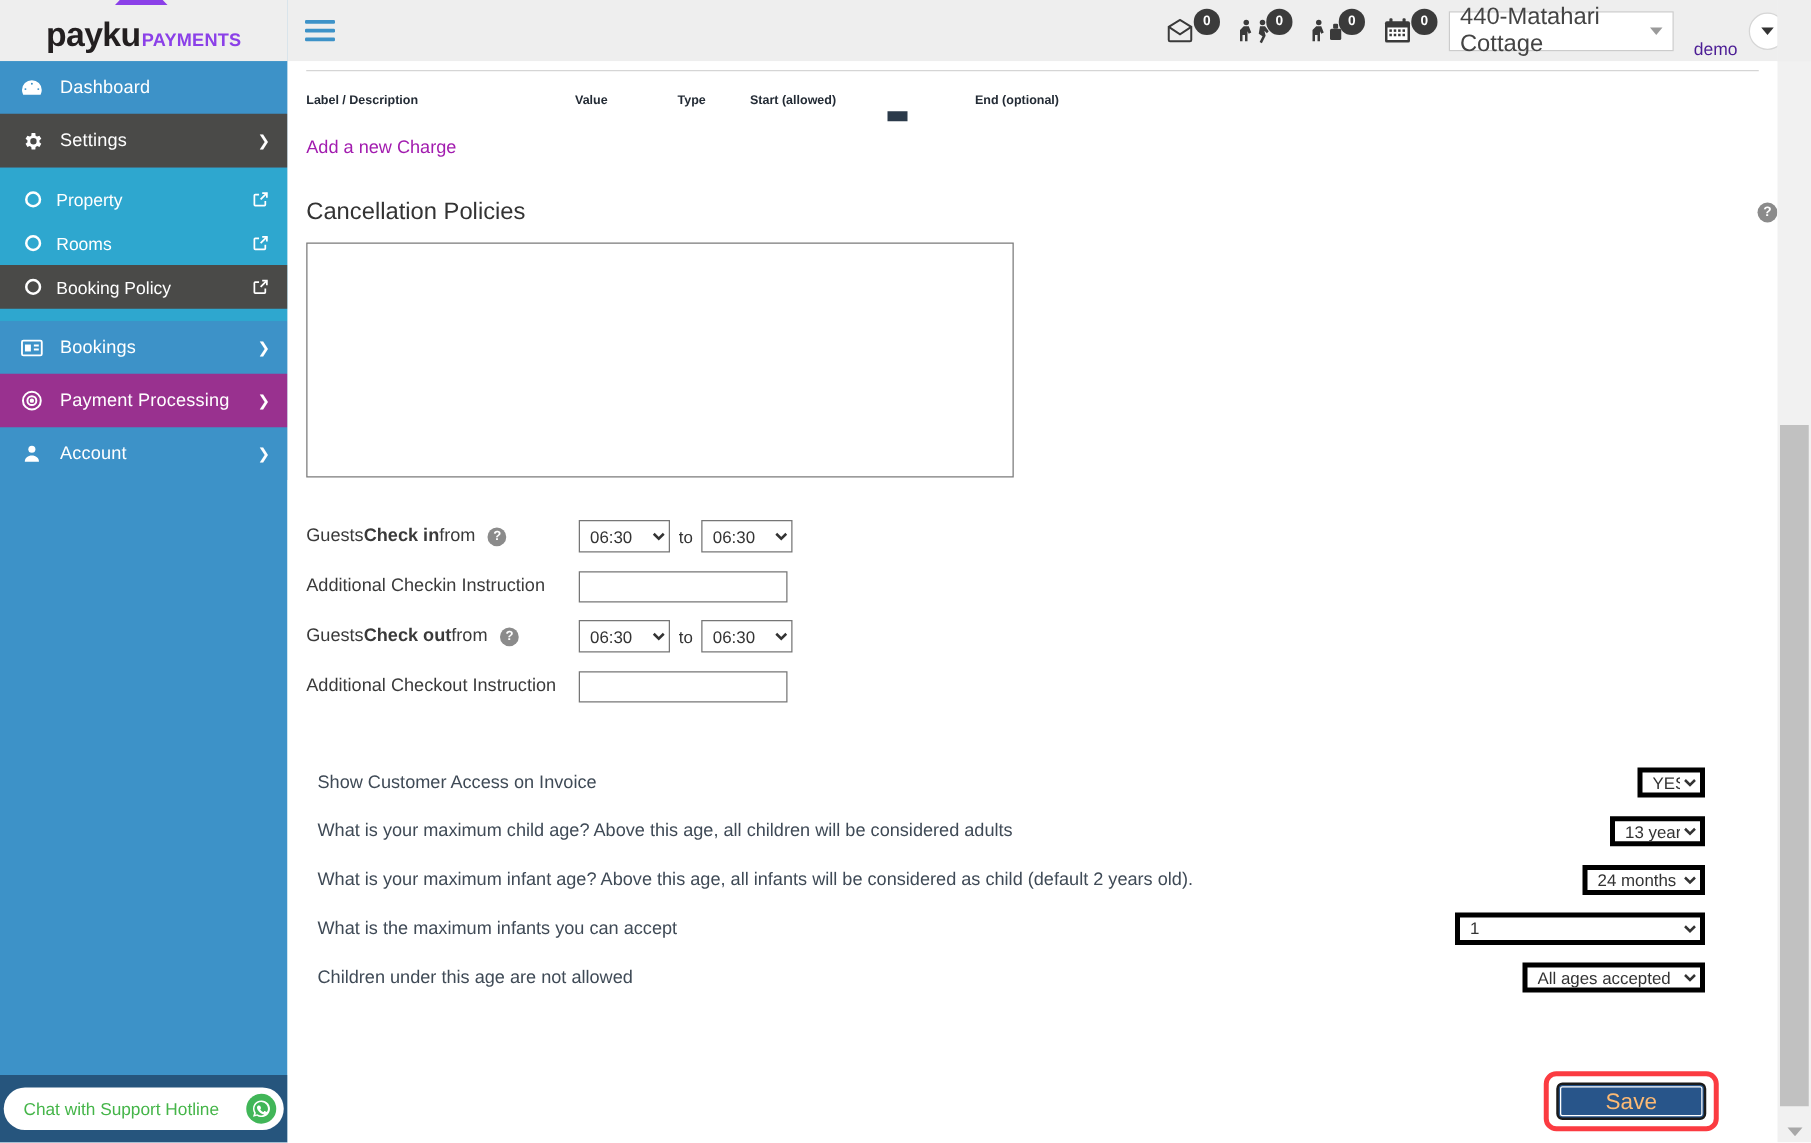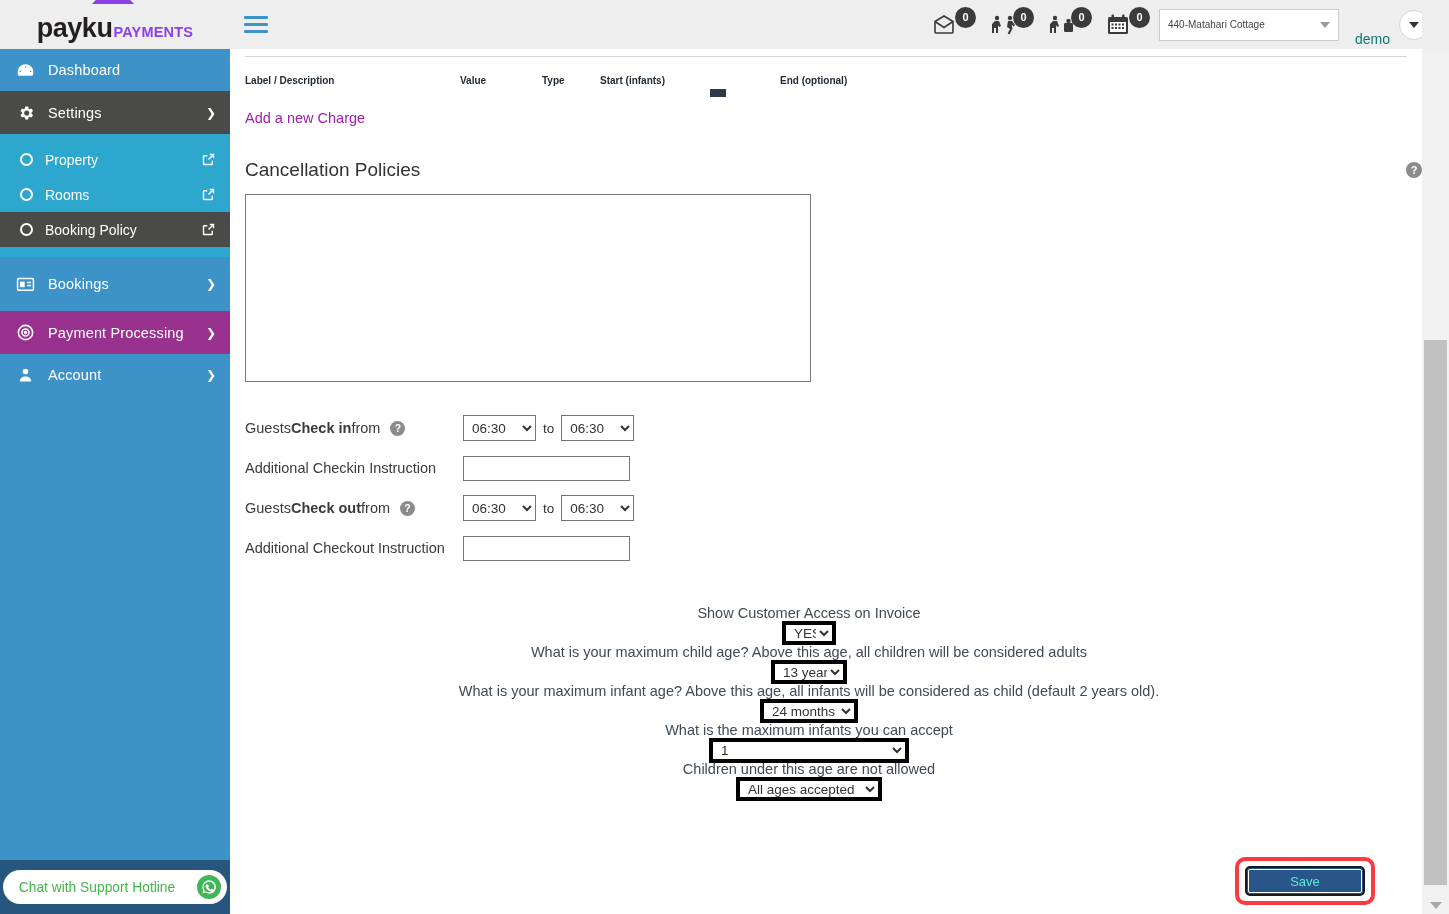--- a/index.html
+++ b/index.html
@@ -32,21 +32,21 @@
   .logo-payku { font-size:27px; font-weight:700; color:#231f20; letter-spacing:-0.5px; }
   .logo-payments { font-size:14.5px; font-weight:700; color:#8b40e8; letter-spacing:0.2px; margin-left:1px;}
 
   .nav-item {
     display:flex; align-items:center; height:43px; padding-left:16px; padding-right:14px;
     color:#fff; font-size:14.5px; cursor:pointer; position:relative;
   }
   .nav-item .nav-label { flex:1; margin-left:13px; letter-spacing:0.15px; }
   .nav-dashboard { background:#3d92c8; height:42px;}
   .nav-settings { background:#4a4a48; height:43px;}
-  .nav-bookings { background:#3d92c8; height:54px; }
+  .nav-bookings { background:#3d92c8; height:42px; }
   .nav-payment  { background:#99318f; height:43px; }
   .nav-account  { background:#3d92c8; height:42px; }
 
   .submenu { background:#2ea7cf; padding: 8px 0 10px 0; }
   .sub-item {
     display:flex; align-items:center; height:35px; padding-left:20px; padding-right:14px;
     color:#fff; font-size:14px; cursor:pointer;
   }
   .sub-item.active { background:#4a4a48; }
   .sub-item .sub-label { flex:1; margin-left:12px; }
@@ -71,27 +71,27 @@
   .top-icons { display:flex; align-items:center; gap:28px; margin-right:22px;}
   .top-ico { position:relative; width:30px; height:26px; display:flex; align-items:center; }
   .badge {
     position:absolute; right:-13px; top:-5px;
     width:21px; height:21px; border-radius:50%;
     background:#3b3b3b; color:#fff; font-size:11px; font-weight:700;
     display:flex; align-items:center; justify-content:center;
   }
   .prop-select {
     width:180px; height:32px; background:#fff; border:1px solid #ccc;
-    display:flex; align-items:center; padding:0 8px; font-size:10px; color:#444;
+    display:flex; align-items:center; padding:0 8px; font-size:19px; color:#444;
     margin-right:16px; cursor:pointer;
   }
   .prop-select .pname { flex:1; }
   .caret-sm { width:0;height:0;border-left:5px solid transparent;border-right:5px solid transparent;border-top:6px solid #9a9a9a; }
   .user-area { display:flex; align-items:center; margin-right:20px; }
-  .user-name { font-size:14px; color:#0f766e; margin-right:9px;margin-top:28px; }
+  .user-name { font-size:14px; color:#4c1d95; margin-right:9px;margin-top:28px; }
   .user-avatar {
     width:30px; height:30px; border-radius:50%; background:#fff; border:1px solid #d6d6d6;
     display:flex; align-items:center; justify-content:center; cursor:pointer;
   }
   .caret-dark { width:0;height:0;border-left:5px solid transparent;border-right:5px solid transparent;border-top:6px solid #333; }
 
   
   .content {
     position:absolute; left:230px; top:49px; width:1192px; height:865px;
     background:#fff; overflow:hidden;
@@ -131,42 +131,42 @@
     width:73px; height:26px; border:1px solid #767676; background:#fff; font-size:13.5px;
     color:#333; font-family:"Liberation Sans", sans-serif; padding-left:4px;
   }
   .to-word { margin:0 7px; font-size:13.5px; color:#333; }
   .txt-instr {
     width:167px; height:25px; border:1px solid #767676; background:#fff;
     font-family:"Liberation Sans", sans-serif; font-size:13px; padding:0 4px; outline:none;
   }
 
   .opt-rows { margin:37px 0 0 24px; width:1110px; }
-  .orow { display:flex; align-items:center; height:39px;flex-direction:column; }
+  .orow { display:flex; align-items:center; height:39px; }
   .olabel { flex:1; font-size:14.5px; color:#3f4a56; }
   .osel {
     border:4px solid #000000; background:#fff; height:24px;
     font-family:"Liberation Sans", sans-serif; font-size:13.5px; color:#333; padding-left:4px;
   }
   .osel.w-yes { width:54px; }
   .osel.w-year { width:76px; }
   .osel.w-months { width:98px; }
   .osel.w-one { width:200px; height:26px;}
   .osel.w-ages { width:146px; }
 
   
   .save-wrap {
     position:absolute; left:1005px; top:808px;
     width:140px; height:48px;
     border:4px solid #fb3b41; border-radius:10px;
     display:flex; align-items:center; justify-content:center;
   }
   .save-btn {
     width:120px; height:30px; background:#28558a; border:2px solid #1a1a1a; border-radius:5px;
-    color:#5eead4; font-size:13px; font-family:"Liberation Sans", sans-serif; cursor:pointer;
+    color:#fdba74; font-size:18px; font-family:"Liberation Sans", sans-serif; cursor:pointer;
     display:flex; align-items:center; justify-content:center; outline:1px solid #fff; outline-offset:-4px;
   }
 
   
   .vscroll {
     position:absolute; right:0; top:0; width:27px; height:914px; background:#f1f1f1;
   }
   .vscroll .arrow-up, .vscroll .arrow-down {
     position:absolute; left:0; width:27px; height:17px; display:flex; align-items:center; justify-content:center;
   }
@@ -377,21 +377,21 @@
 
   <div class="content">
 
     <div class="stub"></div>
     <div class="hr"></div>
 
     <div class="charge-head">
       <div class="ch-label">Label / Description</div>
       <div class="ch-value">Value</div>
       <div class="ch-type">Type</div>
-      <div class="ch-start">Start (infants)</div>
+      <div class="ch-start">Start (allowed)</div>
       <div class="ch-end">End (optional)</div>
     </div>
 
     <div class="add-charge">Add a new Charge</div>
 
     <div class="sec-title">
       <span>Cancellation Policies</span>
       <span class="qmark">?</span>
     </div>
 

